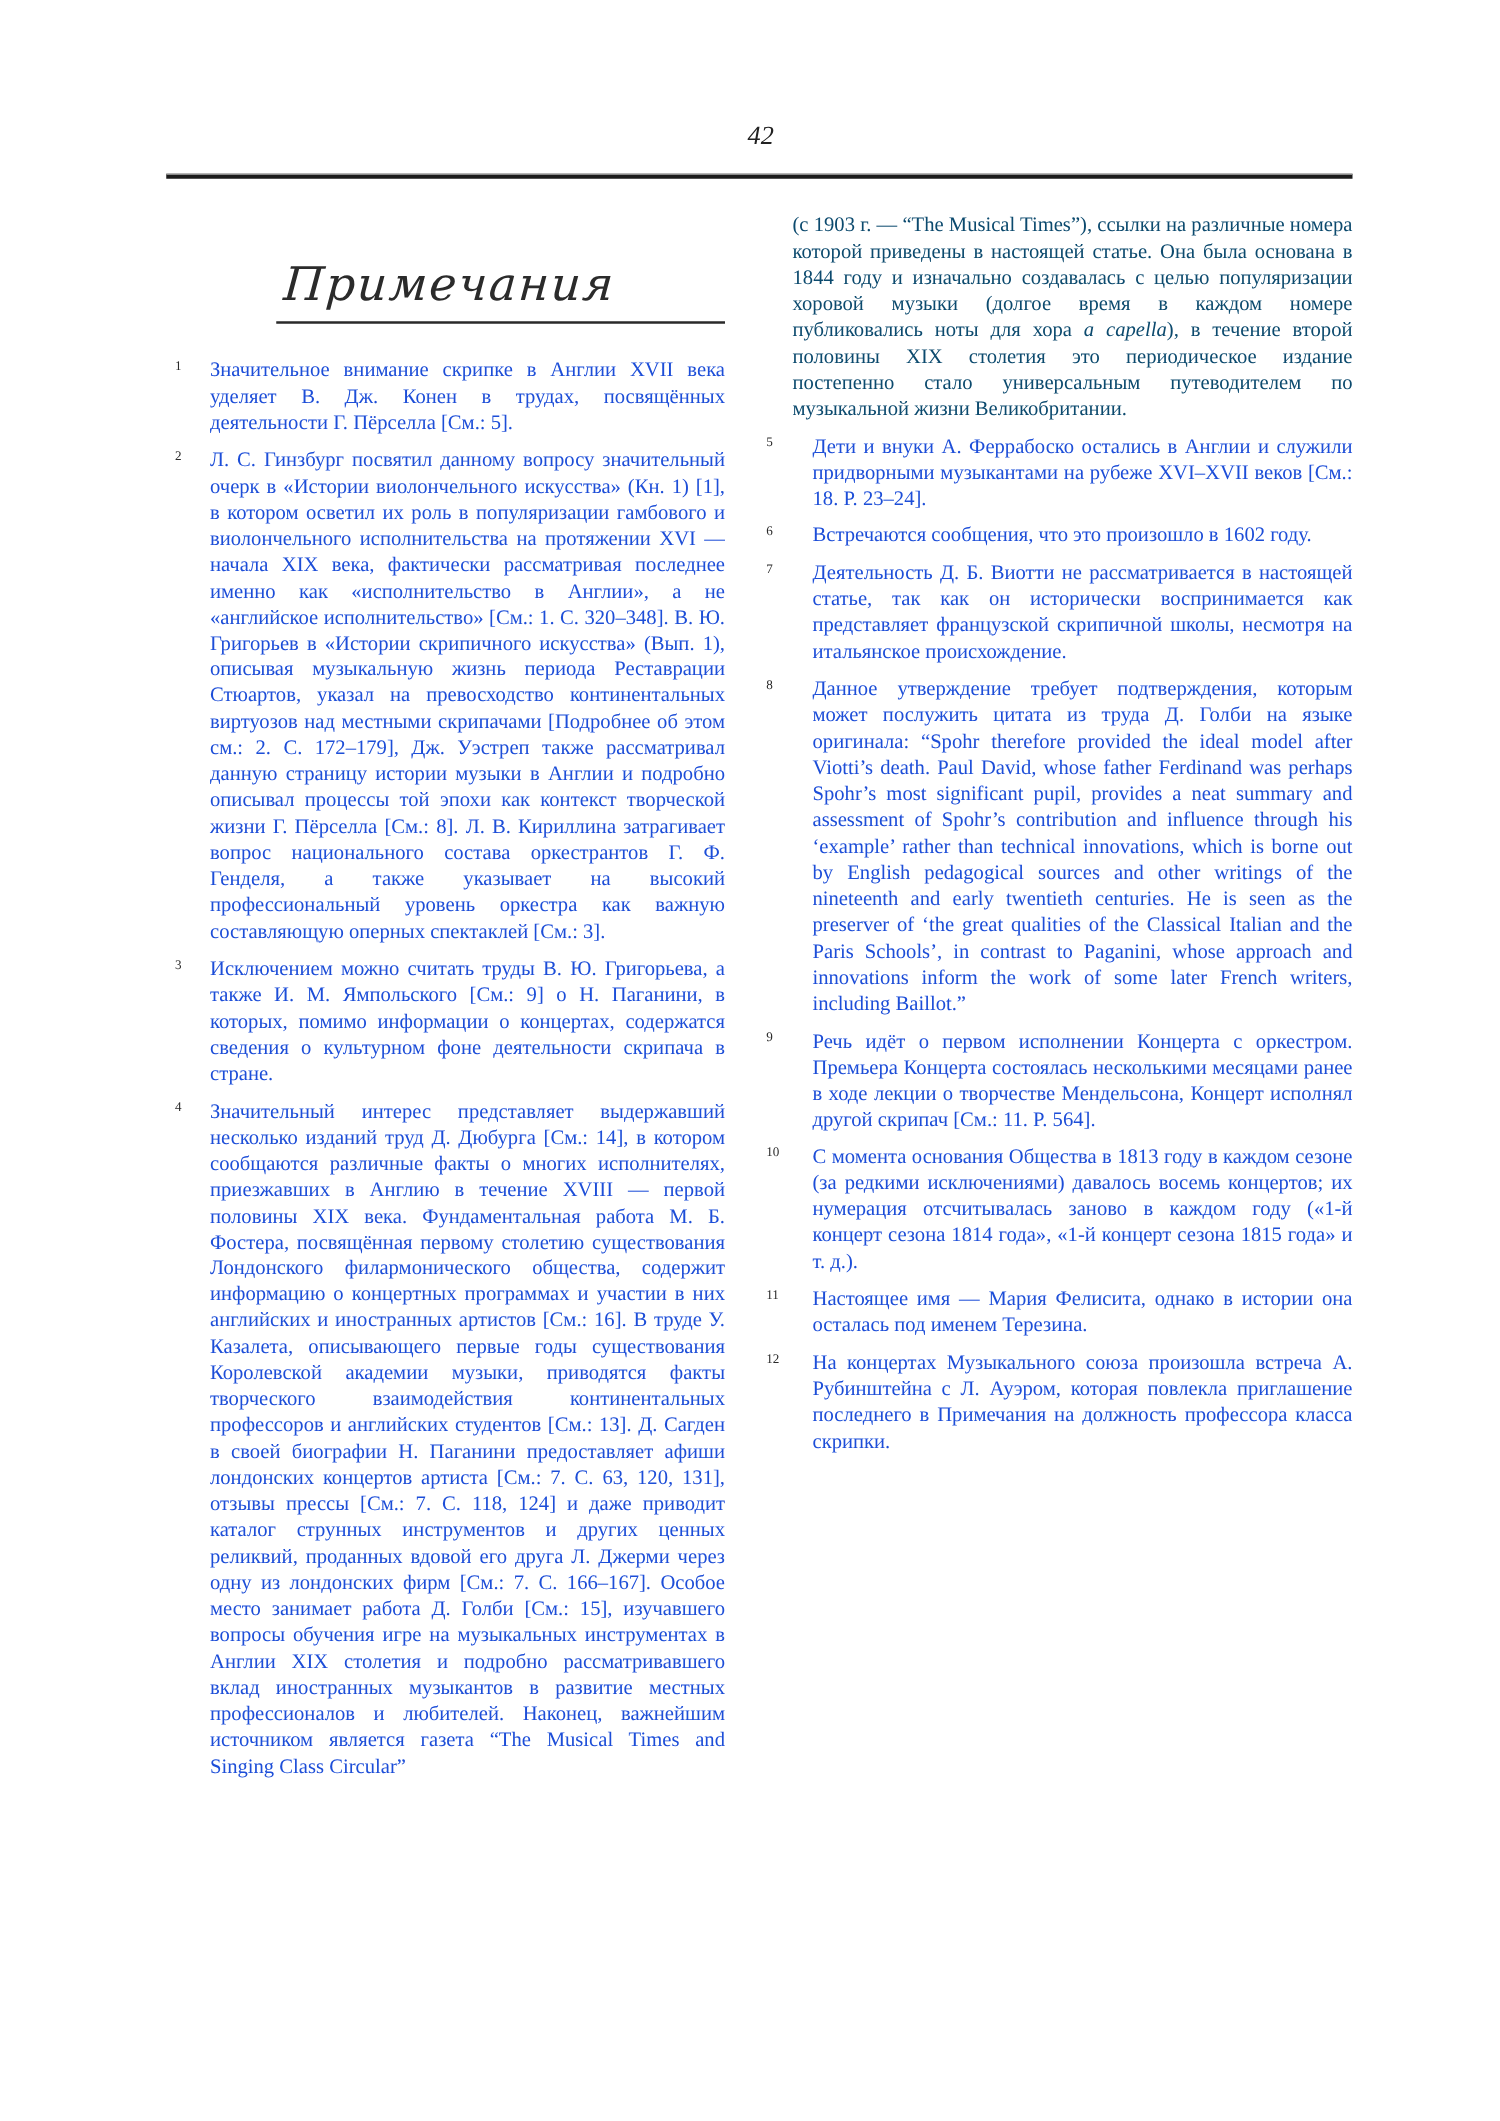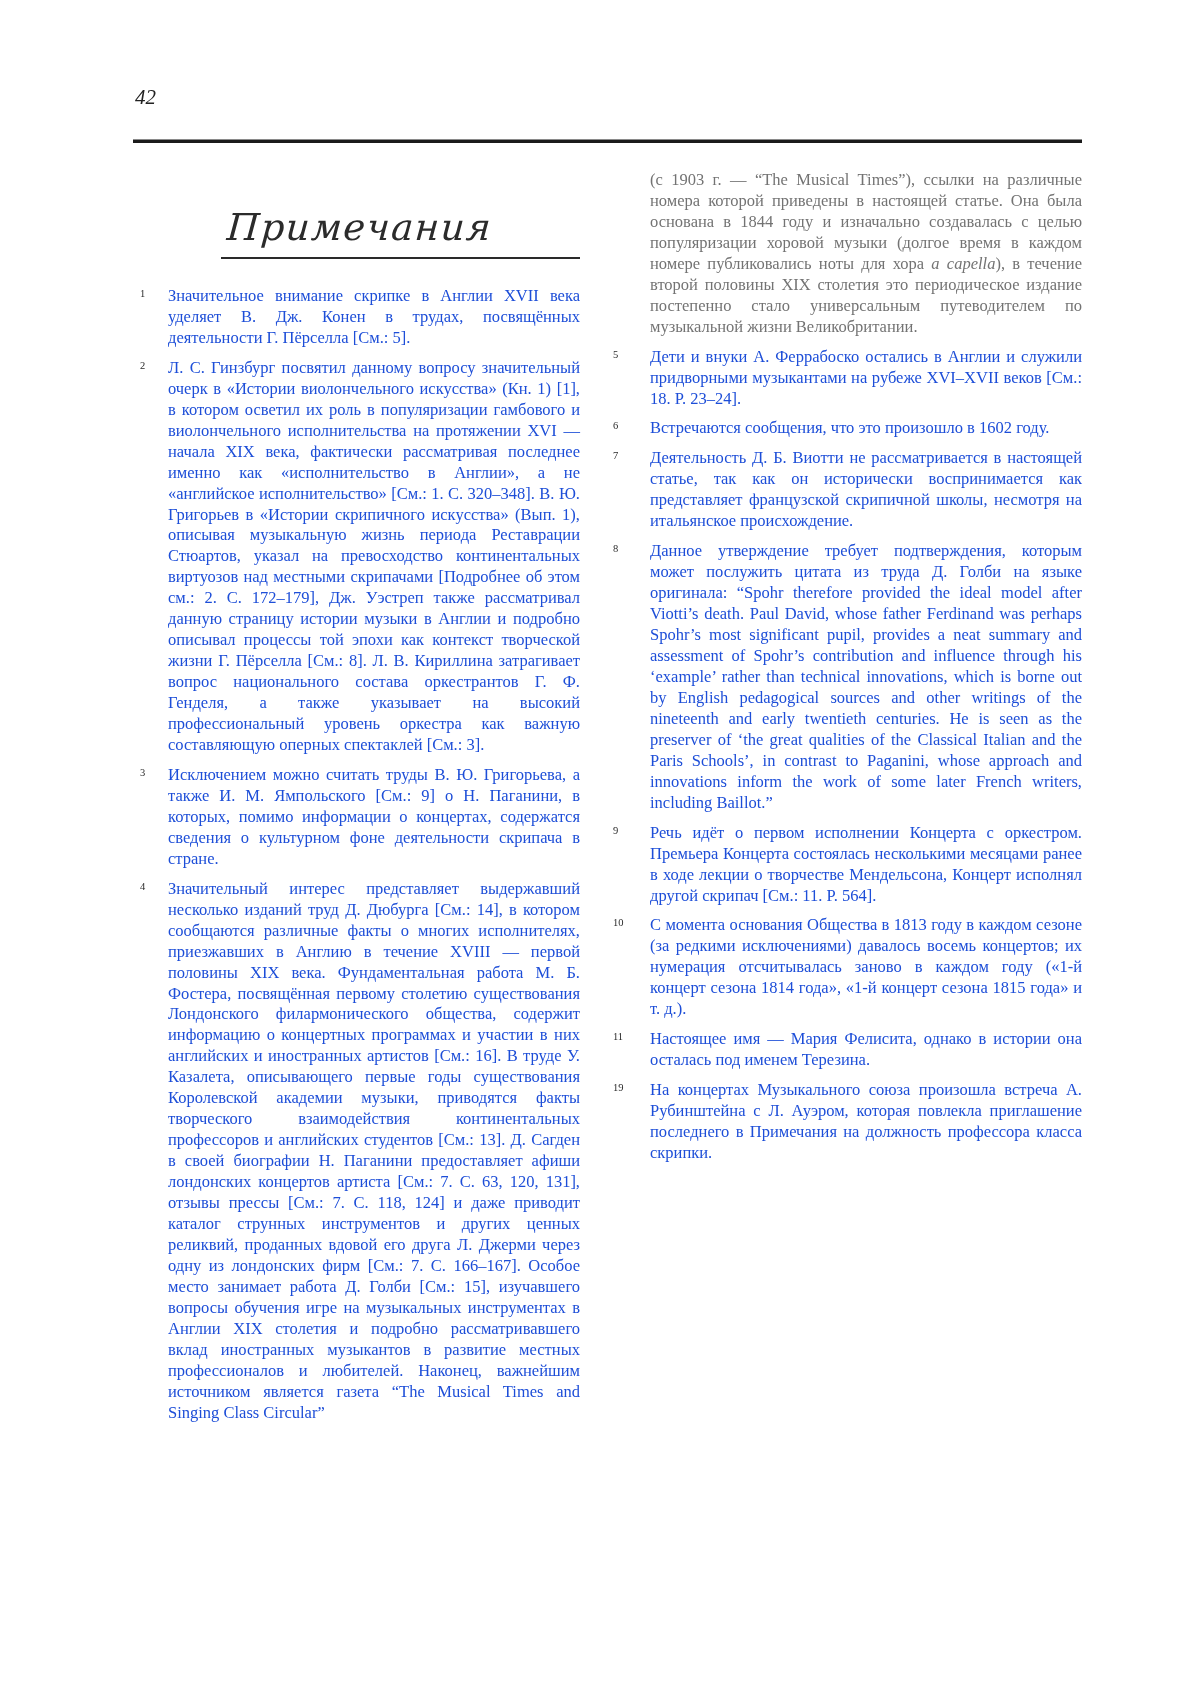--- a/index.html
+++ b/index.html
@@ -8,22 +8,22 @@
     width: 1200px; height: 1697px;
     position: relative;
     font-family: "Liberation Serif", serif;
     color: #1d1d1f;
     overflow: hidden;
   }
   .page { position: absolute; inset: 0; background: #fff; }
 
   
   .header-row {
-    position: absolute; left: 135px; right: 118px; top: 85px;
-    display: flex; justify-content: flex-start; align-items: baseline;
+    position: absolute; left: 135px; right: 118px; top: 96px;
+    display: flex; justify-content: center; align-items: baseline;
   }
   .page-number { font-style: italic; font-size: 21px; color: #222; }
   .journal-title { font-size: 19.5px; color: #161616; letter-spacing: 0.2px; white-space: nowrap; }
   .journal-title .script {
     font-family: "DejaVu Serif", serif;
     font-style: italic; font-size: 20px; letter-spacing: 0.5px;
   }
   .header-rule {
     position: absolute; left: 133px; right: 118px; top: 139px;
     height: 4px; background: #1b1b1b;
@@ -58,23 +58,23 @@
     padding-top: 2px; padding-left: 5px;
   }
   .col-right .note-num { width: 40px; padding-left: 3px; }
   .note-text {
     flex: 1 1 auto;
     font-size: 16.5px; line-height: 1.27;
     text-align: justify;
     color: #1d4ed8;
   }
   .continuation {
-    margin-left: 40px; margin-bottom: 9px;
+    margin-left: 24px; margin-bottom: 9px;
     font-size: 16.5px; line-height: 1.27;
-    text-align: justify; color: #737373;
+    text-align: justify; color: #0c4a6e;
   }
   .italic { font-style: italic; }
 </style>
 </head>
 <body>
 
 <div class="page">
 
   <div class="header-row">
     <span class="page-number">42</span>
@@ -134,21 +134,21 @@
       </div>
       <div class="note">
         <div class="note-num">10</div>
         <div class="note-text">С момента основания Общества в 1813 году в каждом сезоне (за редкими исключениями) давалось восемь концертов; их нумерация отсчитывалась заново в каждом году («1-й концерт сезона 1814 года», «1-й концерт сезона 1815 года» и т. д.).</div>
       </div>
       <div class="note">
         <div class="note-num">11</div>
         <div class="note-text">Настоящее имя — Мария Фелисита, однако в истории она осталась под именем Терезина.</div>
       </div>
       <div class="note">
-        <div class="note-num">19</div>
+        <div class="note-num">12</div>
         <div class="note-text">На концертах Музыкального союза произошла встреча А. Рубинштейна с Л. Ауэром, которая повлекла приглашение последнего в Примечания на должность профессора класса скрипки.</div>
       </div>
 
     </div>
 
   </div>
 
 </div>
 
 </body></html>

